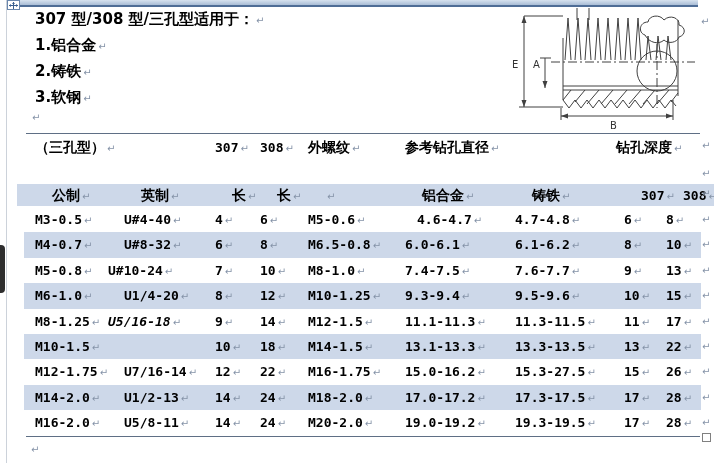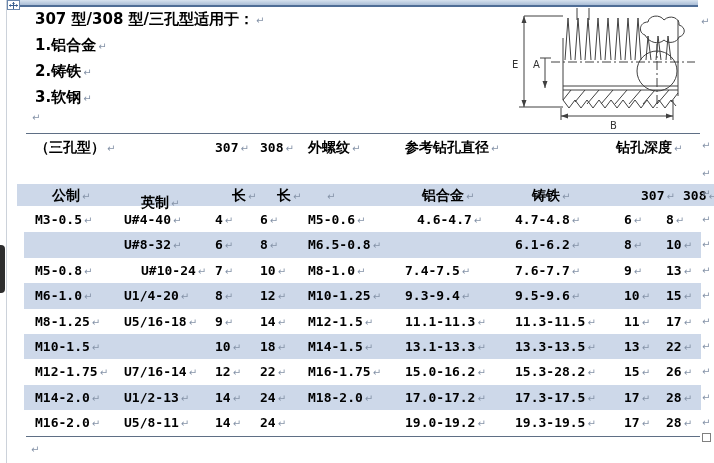--- a/index.html
+++ b/index.html
@@ -118,21 +118,21 @@
   <div class="abs" id="group-row">
       <span class="cell cjk" style="left: 35px;"><span>（三孔型）</span><span class="pm">↵</span></span>
       <span class="cell" style="left: 215px;"><span>307</span><span class="pm">↵</span></span>
       <span class="cell" style="left: 260px;"><span>308</span><span class="pm">↵</span></span>
       <span class="cell cjk" style="left: 308px;"><span>外螺纹</span><span class="pm">↵</span></span>
       <span class="cell cjk" style="left: 405px;"><span>参考钻孔直径</span><span class="pm">↵</span></span>
       <span class="cell cjk" style="left: 616px;"><span>钻孔深度</span><span class="pm">↵</span></span>
     </div>
   <div class="abs band" id="colhead-row">
       <span class="cell cjk" style="left: 35px;"><span>公制</span><span class="pm">↵</span></span>
-      <span class="cell cjk" style="left: 124px; margin-top: 7px;"><span>英制</span><span class="pm">↵</span></span>
+      <span class="cell cjk" style="left: 124px;"><span>英制</span><span class="pm">↵</span></span>
       <span class="cell cjk" style="left: 215px;"><span>长</span><span class="pm">↵</span></span>
       <span class="cell cjk" style="left: 260px;"><span>长</span><span class="pm">↵</span></span>
       <span class="cell" style="left: 308px;"><span></span><span class="pm">↵</span></span>
       <span class="cell cjk" style="left: 405px;"><span>铝合金</span><span class="pm">↵</span></span>
       <span class="cell cjk" style="left: 515px;"><span>铸铁</span><span class="pm">↵</span></span>
       <span class="cell" style="left: 624px;"><span>307</span><span class="pm">↵</span></span>
       <span class="cell" style="left: 666px;"><span>308</span><span class="pm">↵</span></span>
     </div>
   <div class="abs" id="rows-host">
       <div class="trow">
@@ -140,31 +140,33 @@
         <span class="cell" style="left: 100px;"><span>U#4-40</span><span class="pm">↵</span></span>
         <span class="cell" style="left: 191px;"><span>4</span><span class="pm">↵</span></span>
         <span class="cell" style="left: 236px;"><span>6</span><span class="pm">↵</span></span>
         <span class="cell" style="left: 284px;"><span>M5-0.6</span><span class="pm">↵</span></span>
         <span class="cell" style="left: 381px; margin-left: 12px;"><span>4.6-4.7</span><span class="pm">↵</span></span>
         <span class="cell" style="left: 491px;"><span>4.7-4.8</span><span class="pm">↵</span></span>
         <span class="cell" style="left: 600px;"><span>6</span><span class="pm">↵</span></span>
         <span class="cell" style="left: 642px;"><span>8</span><span class="pm">↵</span></span>
       </div>
       <div class="trow band">
+        <span class="cell" style="left: 11px;"><span>M4-0.7</span><span class="pm">↵</span></span>
         <span class="cell" style="left: 100px;"><span>U#8-32</span><span class="pm">↵</span></span>
         <span class="cell" style="left: 191px;"><span>6</span><span class="pm">↵</span></span>
         <span class="cell" style="left: 236px;"><span>8</span><span class="pm">↵</span></span>
         <span class="cell" style="left: 284px;"><span>M6.5-0.8</span><span class="pm">↵</span></span>
+        <span class="cell" style="left: 381px;"><span>6.0-6.1</span><span class="pm">↵</span></span>
         <span class="cell" style="left: 491px;"><span>6.1-6.2</span><span class="pm">↵</span></span>
         <span class="cell" style="left: 600px;"><span>8</span><span class="pm">↵</span></span>
         <span class="cell" style="left: 642px;"><span>10</span><span class="pm">↵</span></span>
       </div>
       <div class="trow">
         <span class="cell" style="left: 11px;"><span>M5-0.8</span><span class="pm">↵</span></span>
-        <span class="cell" style="left: 117px;"><span>U#10-24</span><span class="pm">↵</span></span>
+        <span class="cell" style="left: 84px;"><span>U#10-24</span><span class="pm">↵</span></span>
         <span class="cell" style="left: 191px;"><span>7</span><span class="pm">↵</span></span>
         <span class="cell" style="left: 236px;"><span>10</span><span class="pm">↵</span></span>
         <span class="cell" style="left: 284px;"><span>M8-1.0</span><span class="pm">↵</span></span>
         <span class="cell" style="left: 381px;"><span>7.4-7.5</span><span class="pm">↵</span></span>
         <span class="cell" style="left: 491px;"><span>7.6-7.7</span><span class="pm">↵</span></span>
         <span class="cell" style="left: 600px;"><span>9</span><span class="pm">↵</span></span>
         <span class="cell" style="left: 642px;"><span>13</span><span class="pm">↵</span></span>
       </div>
       <div class="trow band">
         <span class="cell" style="left: 11px;"><span>M6-1.0</span><span class="pm">↵</span></span>
@@ -172,21 +174,21 @@
         <span class="cell" style="left: 191px;"><span>8</span><span class="pm">↵</span></span>
         <span class="cell" style="left: 236px;"><span>12</span><span class="pm">↵</span></span>
         <span class="cell" style="left: 284px;"><span>M10-1.25</span><span class="pm">↵</span></span>
         <span class="cell" style="left: 381px;"><span>9.3-9.4</span><span class="pm">↵</span></span>
         <span class="cell" style="left: 491px;"><span>9.5-9.6</span><span class="pm">↵</span></span>
         <span class="cell" style="left: 600px;"><span>10</span><span class="pm">↵</span></span>
         <span class="cell" style="left: 642px;"><span>15</span><span class="pm">↵</span></span>
       </div>
       <div class="trow">
         <span class="cell" style="left: 11px;"><span>M8-1.25</span><span class="pm">↵</span></span>
-        <span class="cell" style="left: 100px;"><span>U5/16-18</span><span class="pm">↵</span></span>
+        <span class="cell" style="left: 84px; font-style: italic;"><span>U5/16-18</span><span class="pm">↵</span></span>
         <span class="cell" style="left: 191px;"><span>9</span><span class="pm">↵</span></span>
         <span class="cell" style="left: 236px;"><span>14</span><span class="pm">↵</span></span>
         <span class="cell" style="left: 284px;"><span>M12-1.5</span><span class="pm">↵</span></span>
         <span class="cell" style="left: 381px;"><span>11.1-11.3</span><span class="pm">↵</span></span>
         <span class="cell" style="left: 491px;"><span>11.3-11.5</span><span class="pm">↵</span></span>
         <span class="cell" style="left: 600px;"><span>11</span><span class="pm">↵</span></span>
         <span class="cell" style="left: 642px;"><span>17</span><span class="pm">↵</span></span>
       </div>
       <div class="trow band">
         <span class="cell" style="left: 11px;"><span>M10-1.5</span><span class="pm">↵</span></span>
@@ -198,40 +200,41 @@
         <span class="cell" style="left: 600px;"><span>13</span><span class="pm">↵</span></span>
         <span class="cell" style="left: 642px;"><span>22</span><span class="pm">↵</span></span>
       </div>
       <div class="trow">
         <span class="cell" style="left: 11px;"><span>M12-1.75</span><span class="pm">↵</span></span>
         <span class="cell" style="left: 100px;"><span>U7/16-14</span><span class="pm">↵</span></span>
         <span class="cell" style="left: 191px;"><span>12</span><span class="pm">↵</span></span>
         <span class="cell" style="left: 236px;"><span>22</span><span class="pm">↵</span></span>
         <span class="cell" style="left: 284px;"><span>M16-1.75</span><span class="pm">↵</span></span>
         <span class="cell" style="left: 381px; text-align: right;"><span>15.0-16.2</span><span class="pm">↵</span></span>
-        <span class="cell" style="left: 491px;"><span>15.3-28.2</span><span class="pm">↵</span></span>
+        <span class="cell" style="left: 491px;"><span>15.3-27.5</span><span class="pm">↵</span></span>
         <span class="cell" style="left: 600px;"><span>15</span><span class="pm">↵</span></span>
         <span class="cell" style="left: 642px;"><span>26</span><span class="pm">↵</span></span>
       </div>
       <div class="trow band">
         <span class="cell" style="left: 11px;"><span>M14-2.0</span><span class="pm">↵</span></span>
         <span class="cell" style="left: 100px;"><span>U1/2-13</span><span class="pm">↵</span></span>
         <span class="cell" style="left: 191px;"><span>14</span><span class="pm">↵</span></span>
         <span class="cell" style="left: 236px;"><span>24</span><span class="pm">↵</span></span>
         <span class="cell" style="left: 284px;"><span>M18-2.0</span><span class="pm">↵</span></span>
         <span class="cell" style="left: 381px;"><span>17.0-17.2</span><span class="pm">↵</span></span>
         <span class="cell" style="left: 491px;"><span>17.3-17.5</span><span class="pm">↵</span></span>
         <span class="cell" style="left: 600px;"><span>17</span><span class="pm">↵</span></span>
         <span class="cell" style="left: 642px;"><span>28</span><span class="pm">↵</span></span>
       </div>
       <div class="trow">
         <span class="cell" style="left: 11px;"><span>M16-2.0</span><span class="pm">↵</span></span>
         <span class="cell" style="left: 100px;"><span>U5/8-11</span><span class="pm">↵</span></span>
         <span class="cell" style="left: 191px;"><span>14</span><span class="pm">↵</span></span>
         <span class="cell" style="left: 236px;"><span>24</span><span class="pm">↵</span></span>
+        <span class="cell" style="left: 284px;"><span>M20-2.0</span><span class="pm">↵</span></span>
         <span class="cell" style="left: 381px;"><span>19.0-19.2</span><span class="pm">↵</span></span>
         <span class="cell" style="left: 491px;"><span>19.3-19.5</span><span class="pm">↵</span></span>
         <span class="cell" style="left: 600px;"><span>17</span><span class="pm">↵</span></span>
         <span class="cell" style="left: 642px;"><span>28</span><span class="pm">↵</span></span>
       </div>
     </div>
   <div class="abs rule" style="top:436px;"></div>
   <div class="abs" id="eol-marks">
       <span class="pm-abs" style="left: 702px; top: 140px;">↵</span>
       <span class="pm-abs" style="left: 702px; top: 168px;">↵</span>

